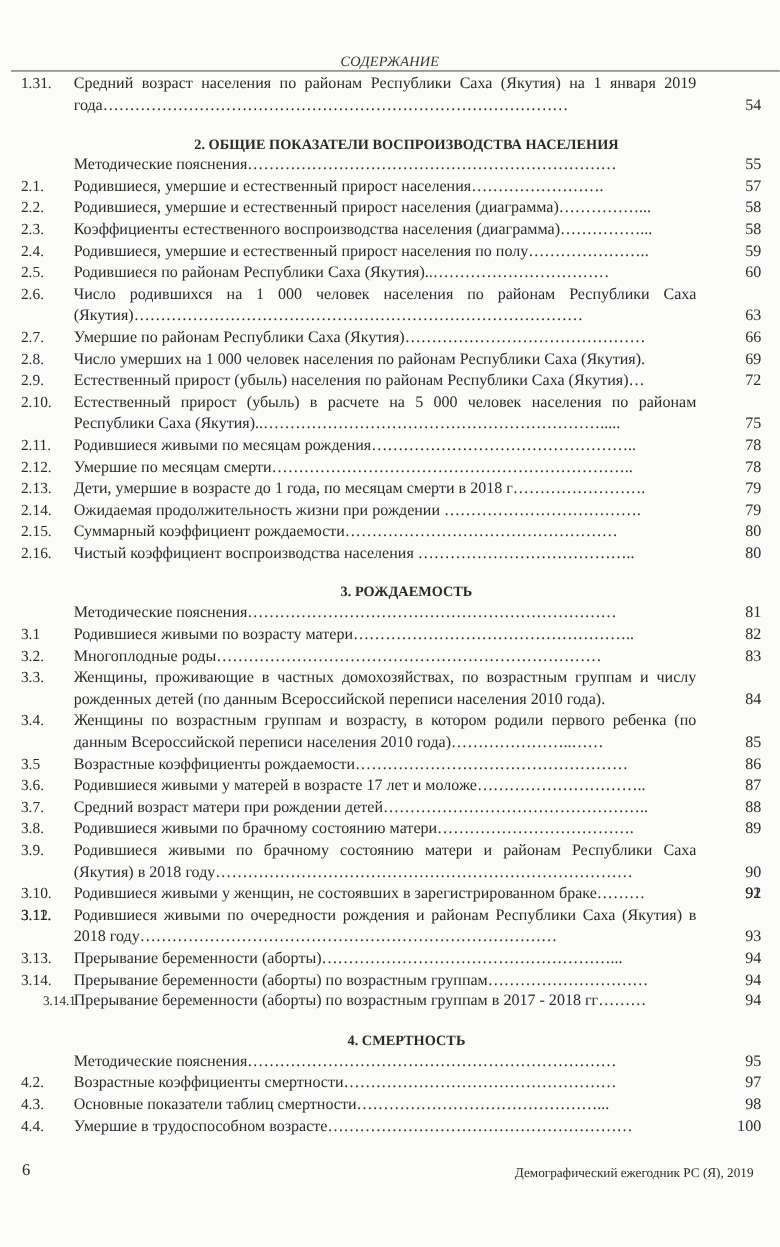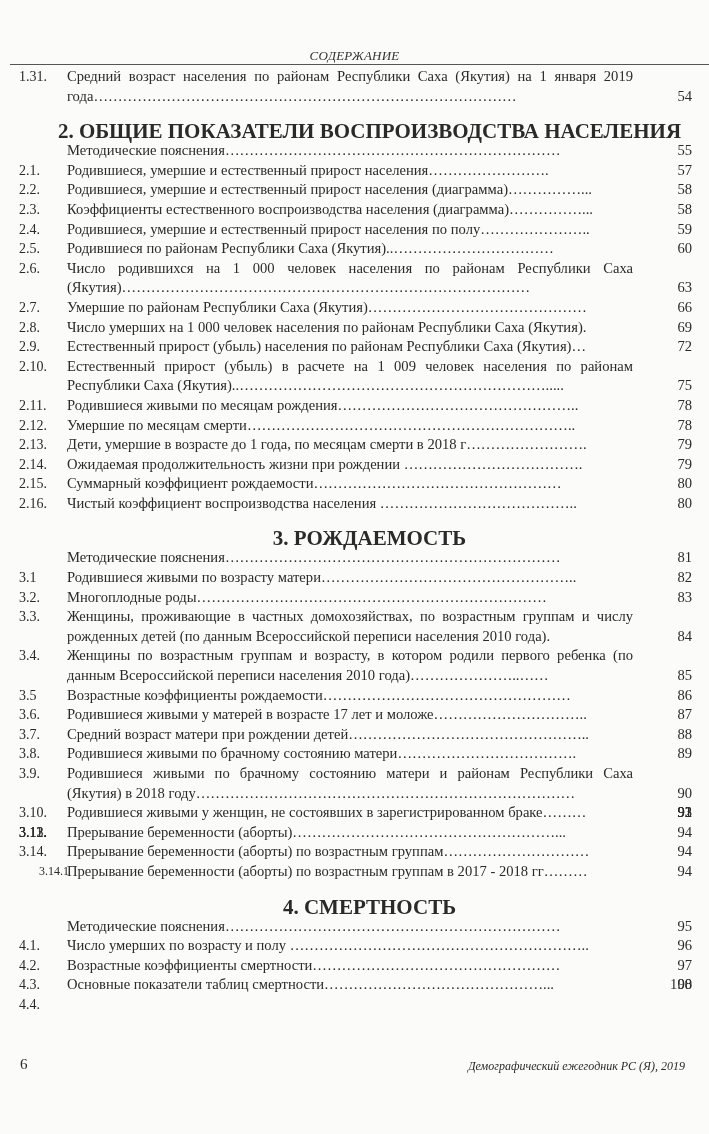--- a/index.html
+++ b/index.html
@@ -26,28 +26,28 @@
   .row .num.small { font-size: 12px; margin-left: 20px; }
   .row .text {
     margin-left: 67px; margin-right: 76px; text-align: justify;
     text-align-last: left;
   }
   .row .page {
     position: absolute; right: 17px; bottom: 0; text-align: center; font-size: 14.6px;
   }
   .row.wrap .text { text-align: justify; }
   .section-title {
-    font-weight: bold; text-align: center; font-size: 21px;
+    font-weight: bold; text-align: center; font-size: 13px;
     line-height: 20px; margin-top: 15px; margin-bottom: 0; padding-left: 30px;
   }
   .footer-num {
     position: absolute; left: 20px; top: 1056px; font-size: 15px;
   }
   .footer-title {
-    position: absolute; right: 24px; top: 1059px; font-size: 12px; font-style: italic;
+    position: absolute; right: 24px; top: 1059px; font-size: 12px; 
   }
 </style>
 </head>
 <body>
 
 <div class="page-header">СОДЕРЖАНИЕ</div>
 <div class="header-rule"></div>
 
 <div class="toc" id="toc">
     <div class="row wrap">
@@ -101,21 +101,21 @@
       <div class="text">Число умерших на 1 000 человек населения по районам Республики Саха (Якутия).</div>
       <span class="page">69</span>
     </div>
     <div class="row">
       <span class="num">2.9.</span>
       <div class="text">Естественный прирост (убыль) населения по районам Республики Саха (Якутия)…</div>
       <span class="page">72</span>
     </div>
     <div class="row wrap">
       <span class="num">2.10.</span>
-      <div class="text">Естественный прирост (убыль) в расчете на 1 009 человек населения по районам Республики Саха (Якутия)..……………………………………………………….....</div>
+      <div class="text">Естественный прирост (убыль) в расчете на 5 000 человек населения по районам Республики Саха (Якутия)..……………………………………………………….....</div>
       <span class="page">75</span>
     </div>
     <div class="row">
       <span class="num">2.11.</span>
       <div class="text">Родившиеся живыми по месяцам рождения…………………………………………..</div>
       <span class="page">78</span>
     </div>
     <div class="row">
       <span class="num">2.12.</span>
       <div class="text">Умершие по месяцам смерти…………………………………………………………..</div>
@@ -196,20 +196,21 @@
       <span class="num">3.10.</span>
       <div class="text">Родившиеся живыми у женщин, не состоявших в зарегистрированном браке………</div>
       <span class="page">91</span>
     </div>
     <div class="row">
       <span class="num">3.11.</span>
       <span class="page">92</span>
     </div>
     <div class="row wrap">
       <span class="num">3.12.</span>
+      <div class="text">Родившиеся живыми по очередности рождения и районам Республики Саха (Якутия) в 2018 году……………………………………………………………………</div>
       <span class="page">93</span>
     </div>
     <div class="row">
       <span class="num">3.13.</span>
       <div class="text">Прерывание беременности (аборты)………………………………………………...</div>
       <span class="page">94</span>
     </div>
     <div class="row">
       <span class="num">3.14.</span>
       <div class="text">Прерывание беременности (аборты) по возрастным группам…………………………</div>
@@ -220,34 +221,30 @@
       <div class="text">Прерывание беременности (аборты) по возрастным группам в 2017 - 2018 гг………</div>
       <span class="page">94</span>
     </div>
     <div class="section-title">4. СМЕРТНОСТЬ</div>
     <div class="row">
       <span class="num"></span>
       <div class="text">Методические пояснения……………………………………………………………</div>
       <span class="page">95</span>
     </div>
     <div class="row">
-      <span class="num">4.1.</span>
-      <div class="text">Число умерших по возрасту и полу ……………………………………………………..</div>
-      <span class="page">96</span>
-    </div>
-    <div class="row">
       <span class="num">4.2.</span>
       <div class="text">Возрастные коэффициенты смертности……………………………………………</div>
       <span class="page">97</span>
     </div>
     <div class="row">
       <span class="num">4.3.</span>
       <div class="text">Основные показатели таблиц смертности………………………………………...</div>
       <span class="page">98</span>
     </div>
     <div class="row">
       <span class="num">4.4.</span>
+      <div class="text">Умершие в трудоспособном возрасте…………………………………………………</div>
       <span class="page">100</span>
     </div>
   </div>
 
 <div class="footer-num">6</div>
 <div class="footer-title">Демографический ежегодник РС (Я), 2019</div>
 
 </body></html>

